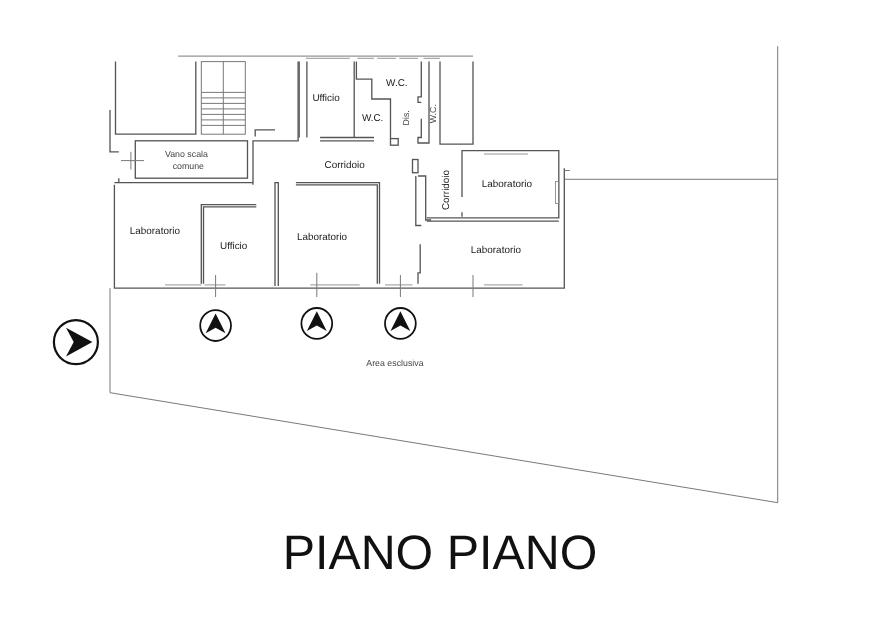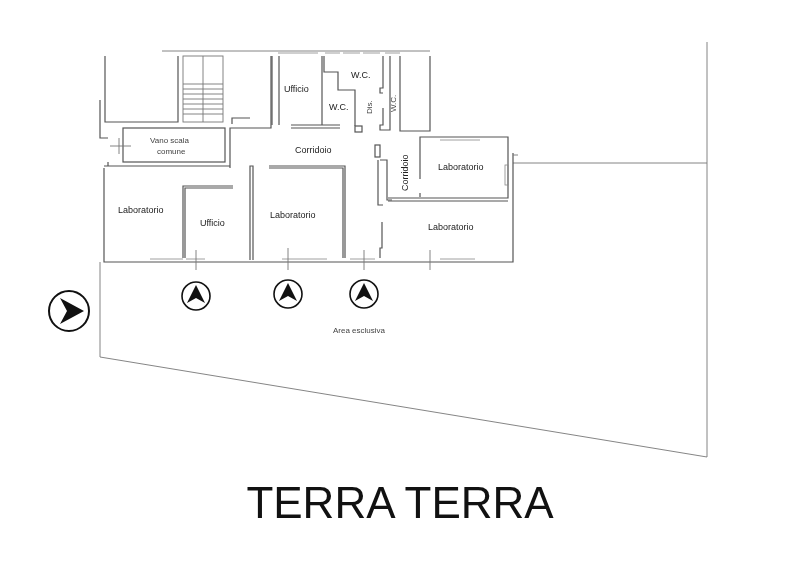--- a/index.html
+++ b/index.html
@@ -127,13 +127,13 @@
   <g>
     <circle cx="364" cy="294" r="14" fill="#fff" stroke="#111" stroke-width="1.6"></circle>
     <polygon points="364,283 373,301 364,296 355,301" fill="#111"></polygon>
   </g>
   <g>
     <circle cx="69" cy="311" r="20" fill="#fff" stroke="#111" stroke-width="2"></circle>
     <polygon points="84,311 60,298 67,311 60,324" fill="#111"></polygon>
   </g>
 </svg>
 
-<div class="title">TERRA TERRA</div>
+<div class="title">PIANO PIANO</div>
 
 </body></html>

